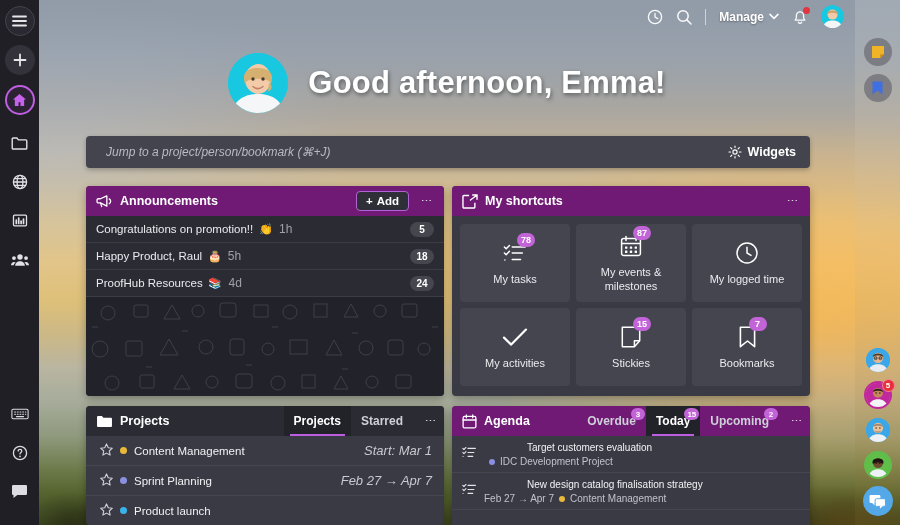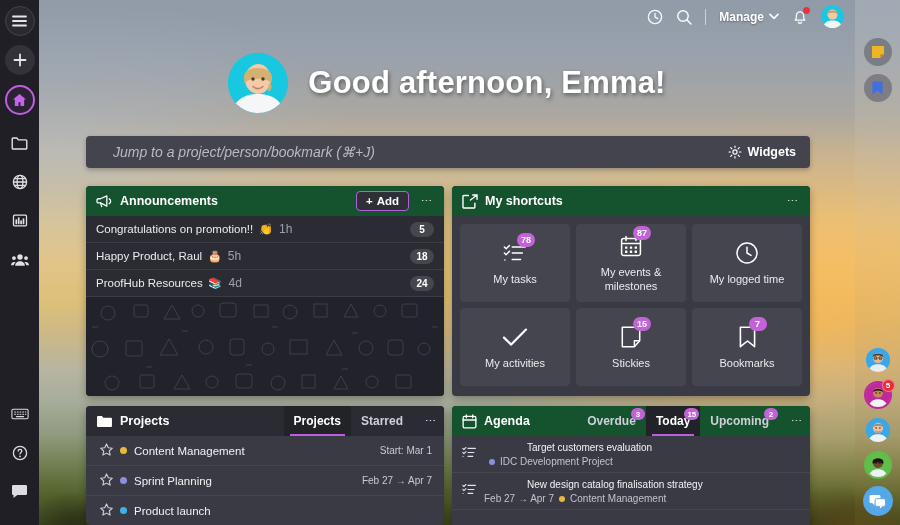--- a/index.html
+++ b/index.html
@@ -145,33 +145,33 @@
 
   
   .jump {
     position: absolute; left: 86px; top: 136px; width: 724px; height: 32px;
     background: #44444e; border-radius: 4px;
     display: flex; align-items: center; z-index: 15;
     box-shadow: 0 2px 5px rgba(0,0,0,.25);
   }
   .jump-input {
     flex: 1; background: transparent; border: none; outline: none;
-    color: #fca5a5; font-style: italic; font-size: 14px;
-    padding-left: 27px; font-family: "Liberation Sans", sans-serif;
+    color: #fca5a5; font-style: italic; font-size: 12px;
+    padding-left: 20px; font-family: "Liberation Sans", sans-serif;
   }
   .jump-input::placeholder { color: #b9b9c2; opacity: 1; }
   .widgets { display: flex; align-items: center; gap: 6px; padding-right: 14px; color: #fff; font-size: 12.5px; font-weight: bold; }
 
   
   .panel {
     position: absolute; background: #3a3a44; border-radius: 4px; overflow: hidden; z-index: 12;
     box-shadow: 0 3px 8px rgba(0,0,0,.3);
   }
   .p-head {
-    height: 30px; background: #14532d;
+    height: 30px; background: #701a75;
     display: flex; align-items: center; padding: 0 8px 0 10px; gap: 8px;
   }
   .p-title { font-size: 12.5px; font-weight: bold; color: #fff; display: flex; align-items: center; gap: 7px; }
   .p-flex { flex: 1; }
   .kebab { color: #d6d6dc; padding: 0 4px; line-height: 1; font-size: 13px; letter-spacing: 1px; }
   .kebab-v { writing-mode: vertical-rl; font-size: 11px; }
 
   .add-btn {
     border: 1px solid #b262d8; border-radius: 4px; background: #2f2f38;
     color: #fff; font-size: 11.5px; font-weight: bold;
@@ -232,21 +232,21 @@
     min-width: 14px; height: 12px; border-radius: 6px;
     display: flex; align-items: center; justify-content: center; padding: 0 3px;
   }
   .pr-row {
     height: 30px; display: flex; align-items: center; gap: 7px; padding: 0 12px 0 14px;
     border-bottom: 1px solid #464650;
   }
   .star { color: #cfcfd8; }
   .dot { width: 7px; height: 7px; border-radius: 50%; flex: none; }
   .pr-name { font-size: 11.5px; color: #f0f0f4; }
-  .pr-date { margin-left: auto; font-size: 10px; color: #c9c9d2; }
+  .pr-date { margin-left: auto; font-size: 13px; color: #c9c9d2; font-style: italic; }
 
   
   #panel-ag { left: 452px; top: 406px; width: 358px; height: 149px; }
   #panel-ag .p-head { padding-right: 4px; }
   .ag-row { padding: 6px 10px 5px 10px; border-bottom: 1px solid #464650; display: flex; gap: 8px; }
   .ag-ico { color: #e4e4ea; padding-top: 2px; }
   .ag-title { font-size: 10px; color: #f2f2f6; margin-left: 43px; }
   .ag-sub { font-size: 10px; color: #c2c2cc; display: flex; align-items: center; gap: 5px; margin-top: 3px; }
   .ag-sub .dot { width: 6px; height: 6px; }
 

